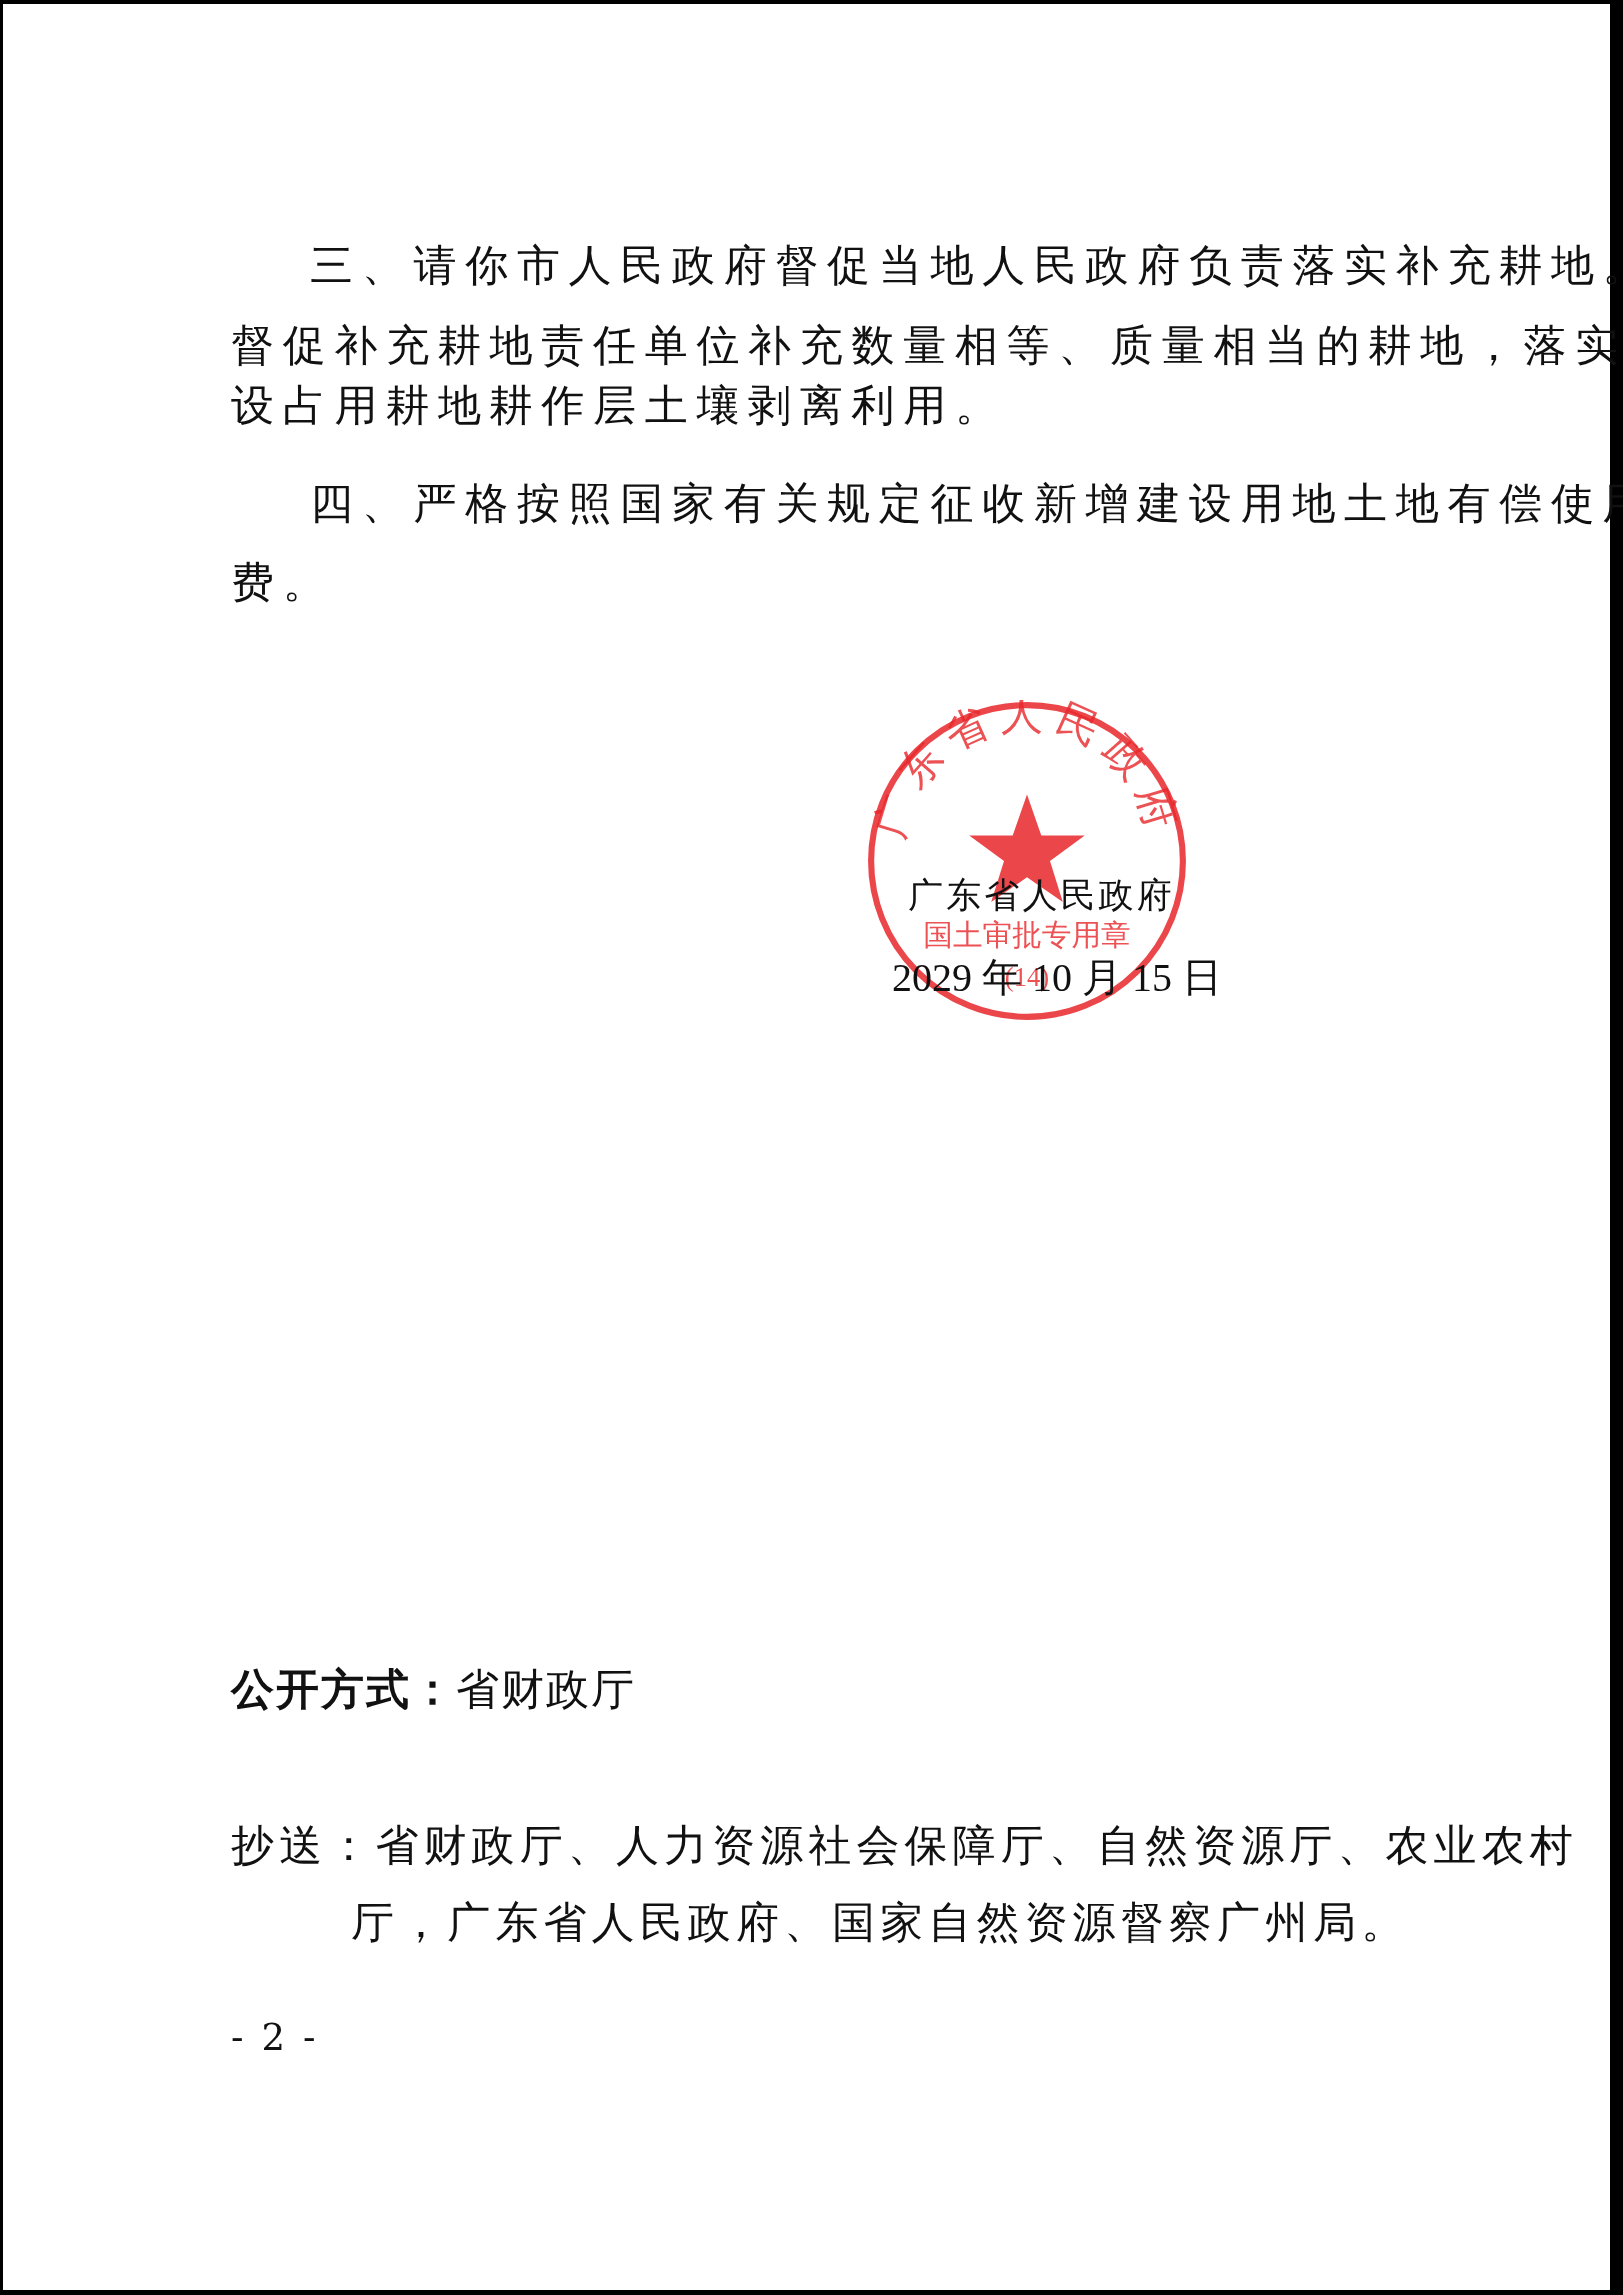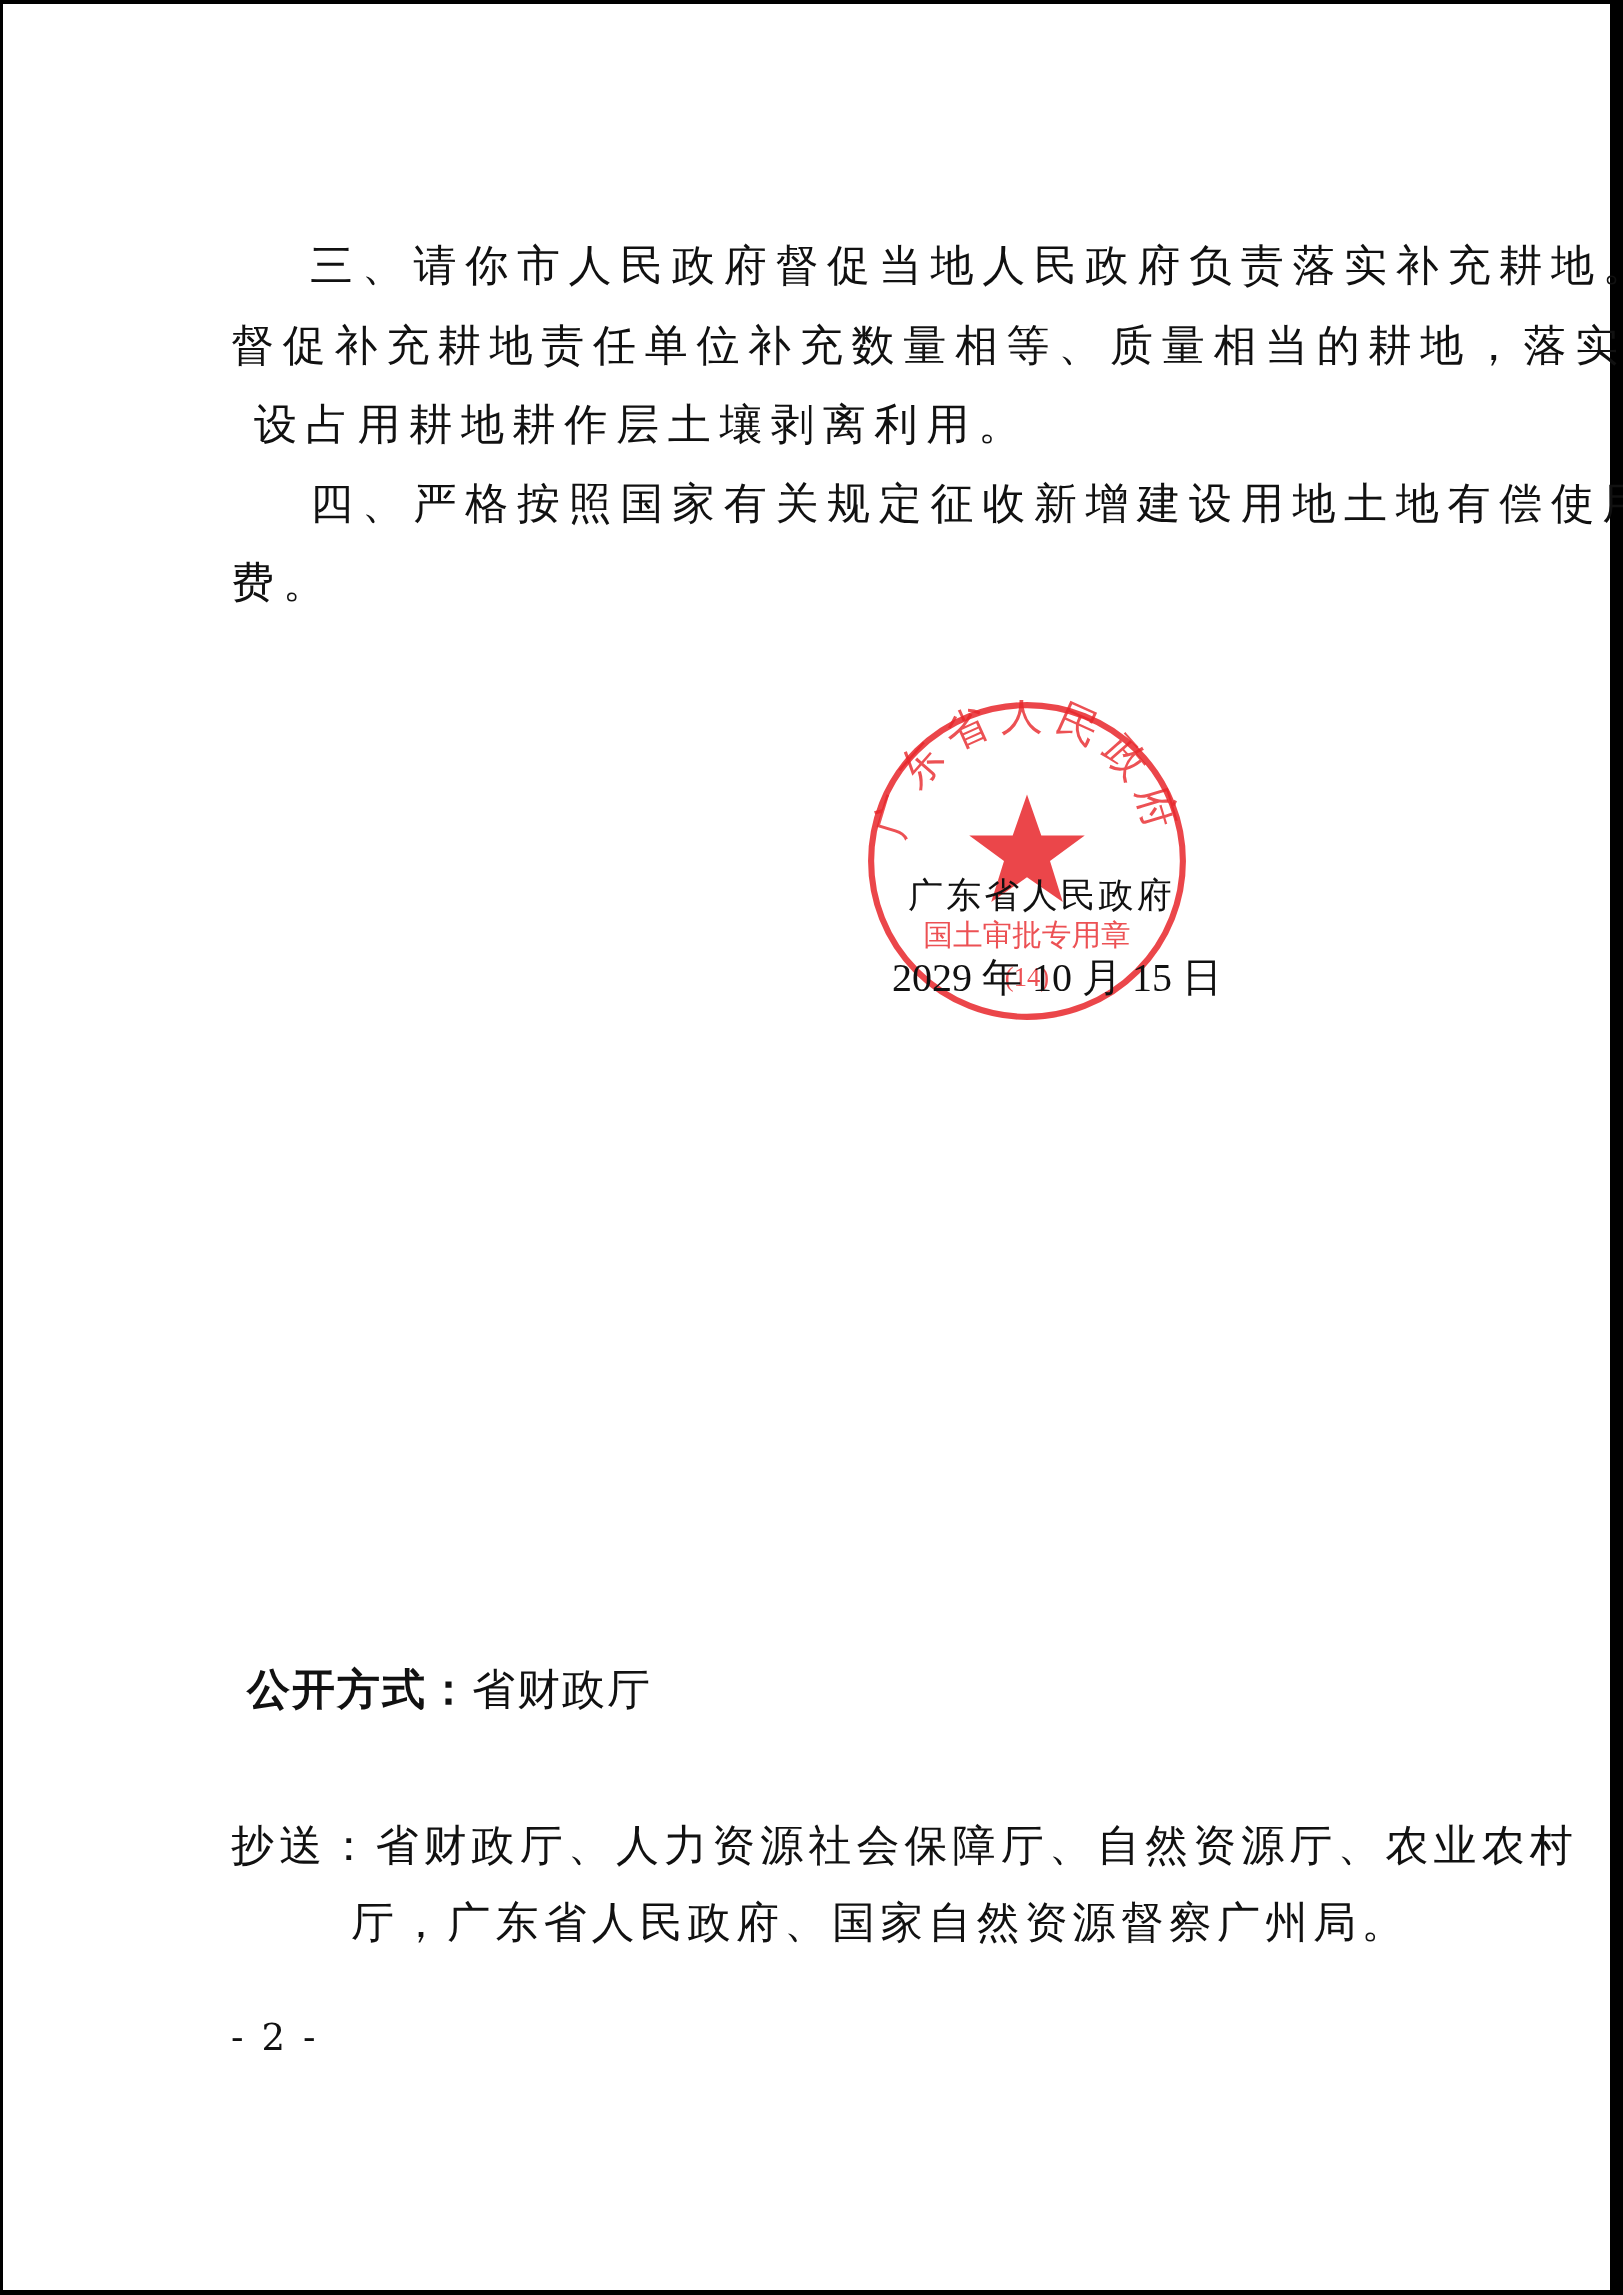--- a/index.html
+++ b/index.html
@@ -1,29 +1,29 @@
 <!DOCTYPE html>
 <html style="font-size:8.2px"><head>
 <meta charset="utf-8">
 <style>
   html, body { margin:0; padding:0; }
   body { width:1623px; height:2295px; background:#000; position:relative; overflow:hidden; }
   .page { position:absolute; left:3.1px; top:4.1px; width:1607px; height:2286px; background:#fff; }
   .txt { position:absolute; font-family:"DejaVu Serif","Liberation Serif",serif; color:#111; font-size:43px; letter-spacing:8.7px; white-space:nowrap; line-height:1; }
   .num { font-family:"Liberation Serif",serif; letter-spacing:0; }
-  .bold { font-family:Liberation Serif, serif; font-weight:bold; letter-spacing:2px;margin-left:16px; }
+  .bold { font-family:Liberation Serif, serif; font-weight:bold; letter-spacing:2px; }
   .stamp { position:absolute; left:863px; top:696px; width:322px; height:322px; }
 </style>
 </head>
 <body>
 
 <div class="page">
   <div class="txt" style="left:307px;top:240px;">三、请你市人民政府督促当地人民政府负责落实补充耕地。</div>
   <div class="txt" style="left:228px;top:320px;">督促补充耕地责任单位补充数量相等、质量相当的耕地，落实建</div>
-  <div class="txt" style="left:228px;top:399px;margin-left:23px;">设占用耕地耕作层土壤剥离利用。</div>
+  <div class="txt" style="left:228px;top:380px;">设占用耕地耕作层土壤剥离利用。</div>
   <div class="txt" style="left:307px;top:478px;">四、严格按照国家有关规定征收新增建设用地土地有偿使用</div>
   <div class="txt" style="left:228px;top:557px;">费。</div>
 
   <svg class="stamp" viewBox="0 0 630 630">
     <circle cx="315" cy="315" r="305" fill="none" stroke="#e8262a" stroke-width="12" opacity="0.85"></circle>
     <polygon points="315,185 343,265 428,265 360,315 385,395 315,347 245,395 270,315 202,265 287,265" fill="#e8262a" opacity="0.85"></polygon>
     <text x="315" y="480" text-anchor="middle" font-family="DejaVu Serif, serif" font-size="58" fill="#e8262a" opacity="0.8">国土审批专用章</text>
     <text x="315" y="560" text-anchor="middle" font-family="Liberation Serif, serif" font-size="52" fill="#e8262a" opacity="0.8">(14)</text>
     <path id="ring" d="M 90 380 A 240 240 0 1 1 540 380" fill="none"></path>
     <text font-family="DejaVu Serif, serif" font-size="82" fill="#e8262a" opacity="0.8"><textPath href="#ring" startOffset="50%" text-anchor="middle" letter-spacing="20">广东省人民政府</textPath></text>

